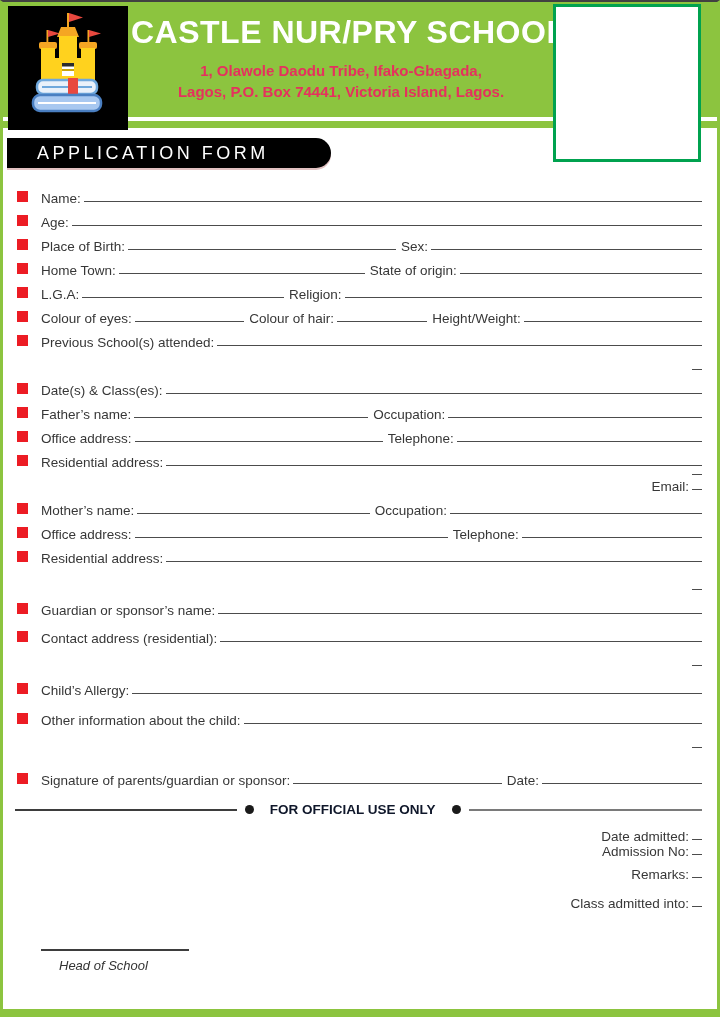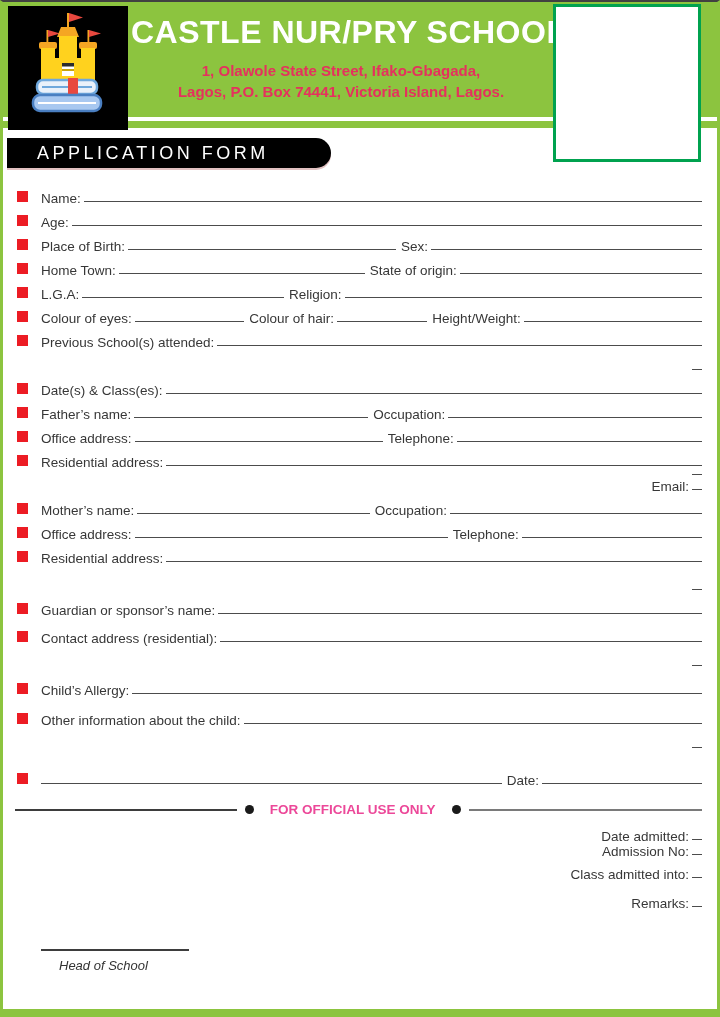--- a/index.html
+++ b/index.html
@@ -55,21 +55,21 @@
   .fld{display:flex;align-items:flex-end;min-width:0;}
   .lbl{font-size:13.5px;color:#373737;white-space:nowrap;padding-right:3px;}
   .fld + .fld .lbl{padding-left:5px;}
   .line{flex:1;border-bottom:1.6px solid #4c4c4c;margin-bottom:4px;min-width:10px;}
   .gap4{margin-top:4px;} .gap6{margin-top:6px;} .gap12{margin-top:12px;}
   
   .divider{display:flex;align-items:center;margin:14px 15px 4px 12px;}
   .dv-line-l{flex:0.95;border-top:2px solid #3d3d3d;}
   .dv-line-r{flex:1;border-top:2px solid #7a7a7a;}
   .dv-dot{width:9px;height:9px;border-radius:50%;background:#1a1a1a;margin:0 8px;flex:none;}
-  .dv-title{font-size:13.5px;font-weight:bold;color:#ec4899;padding:0 8px;white-space:nowrap;}
+  .dv-title{font-size:13.5px;font-weight:bold;color:#0f172a;padding:0 8px;white-space:nowrap;}
   .official{padding:8px 15px 0 14px;}
   .official .row{height:24px;margin-bottom:5px;}
   
   .footer{margin:26px 0 0 38px;}
   .sig-line{width:148px;border-bottom:2.5px solid #3d3d3d;height:12px;}
   .sig-label{margin:7px 16px 0 18px;font-size:13px;font-style:italic;color:#333;}
   .bottom-bar{position:absolute;left:0;right:0;bottom:0;height:8px;background:#8CC43F;}
 </style>
 </head>
 <body>
@@ -77,21 +77,21 @@
 <div class="page">
 
   <div class="header">
     <div class="header-green"></div>
     <div class="header-sep"></div>
     <div class="header-strip"></div>
 
     <div class="header-content">
       <div class="school-name">CASTLE NUR/PRY SCHOOL</div>
       <div class="school-address">
-        <div>1, Olawole State Street, Ifako-Gbagada,</div>
+        <div>1, Olawole Daodu Tribe, Ifako-Gbagada,</div>
         <div>Lagos, P.O. Box 74441, Victoria Island, Lagos.</div>
       </div>
     </div>
 
     <div class="logo-box">
       <svg width="120" height="124" viewBox="0 0 120 124" xmlns="http://www.w3.org/2000/svg">
         <rect x="0" y="0" width="120" height="124" fill="#000"></rect>
 
         <rect x="59" y="7" width="2" height="16" fill="#F5A623"></rect>
         <polygon points="61,7 61,16 75,11.5" fill="#E8483F"></polygon>
@@ -342,20 +342,21 @@
 
     <div class="row cont">
       <span class="fld" style="flex:1">
           <span class="line"></span>
         </span>
     </div>
 
     <div class="row gap12">
       <span class="bullet"></span>
       <span class="fld" style="flex:2.3">
+          <span class="lbl">Signature of parents/guardian or sponsor:</span>
           <span class="line"></span>
         </span>
       <span class="fld" style="flex:1">
           <span class="lbl">Date:</span>
           <span class="line"></span>
         </span>
     </div>
 
   </div>
 
@@ -373,27 +374,27 @@
           <span class="lbl">Date admitted:</span>
           <span class="line"></span>
         </span>
       <span class="fld" style="flex:1">
           <span class="lbl">Admission No:</span>
           <span class="line"></span>
         </span>
     </div>
     <div class="row noind">
       <span class="fld" style="flex:1">
+          <span class="lbl">Remarks:</span>
+          <span class="line"></span>
+        </span>
+    </div>
+    <div class="row noind">
+      <span class="fld" style="flex:1">
           <span class="lbl">Class admitted into:</span>
-          <span class="line"></span>
-        </span>
-    </div>
-    <div class="row noind">
-      <span class="fld" style="flex:1">
-          <span class="lbl">Remarks:</span>
           <span class="line"></span>
         </span>
     </div>
   </div>
 
   <div class="footer">
     <div class="sig-line"></div>
     <div class="sig-label">Head of School</div>
   </div>
 

